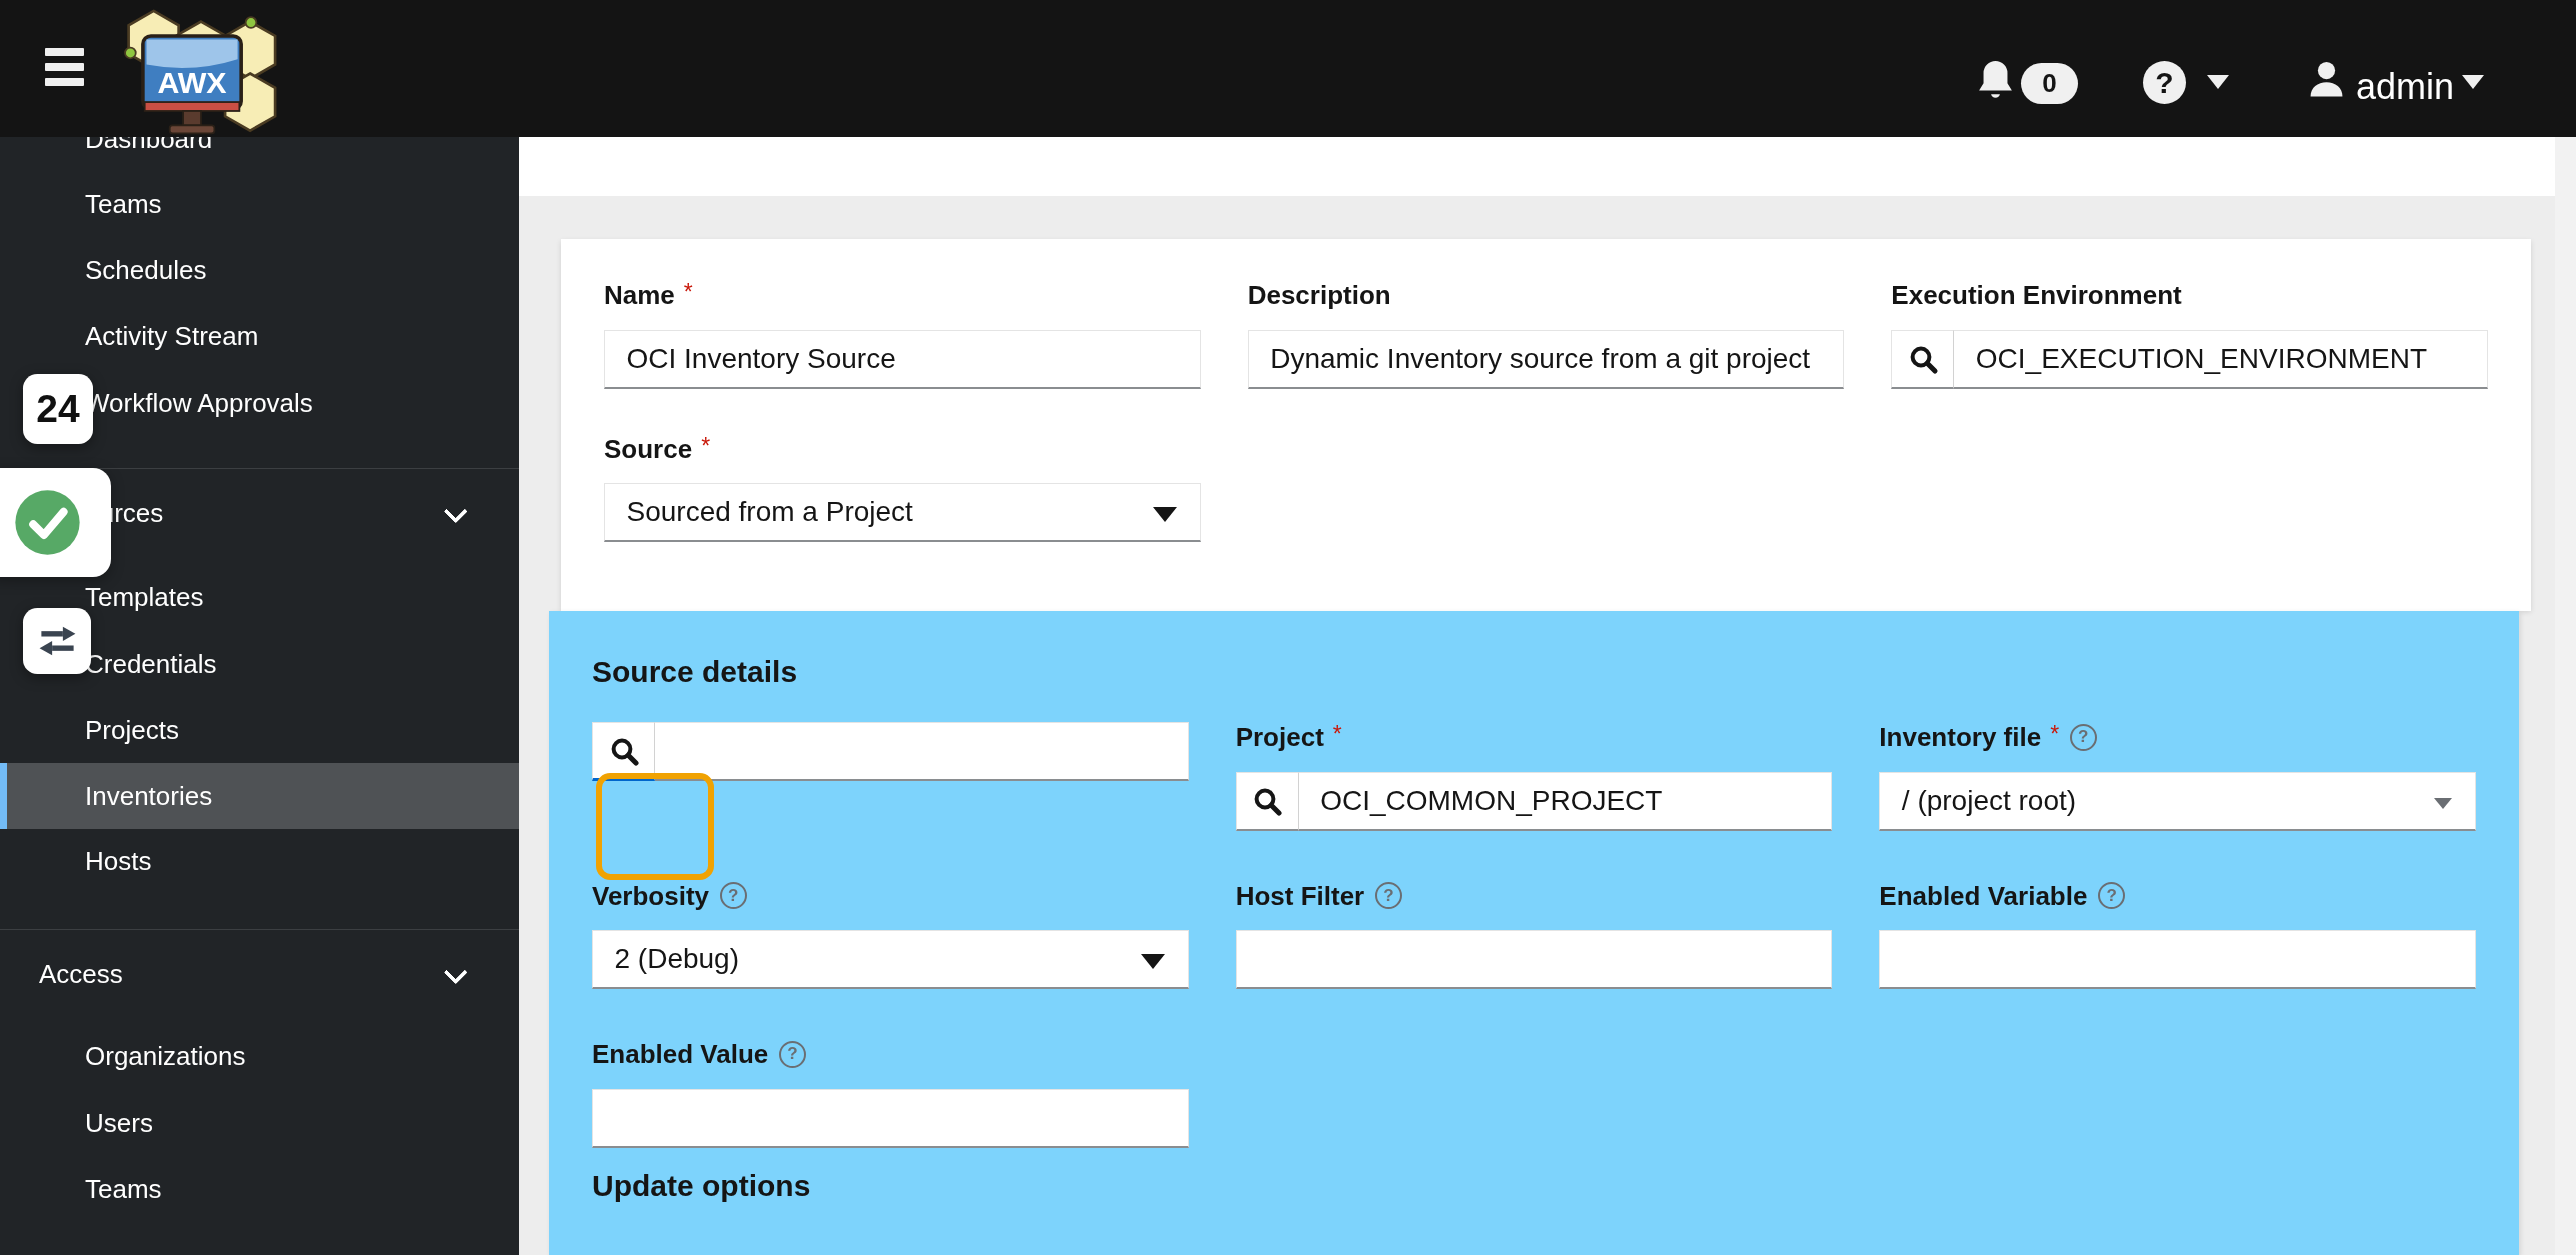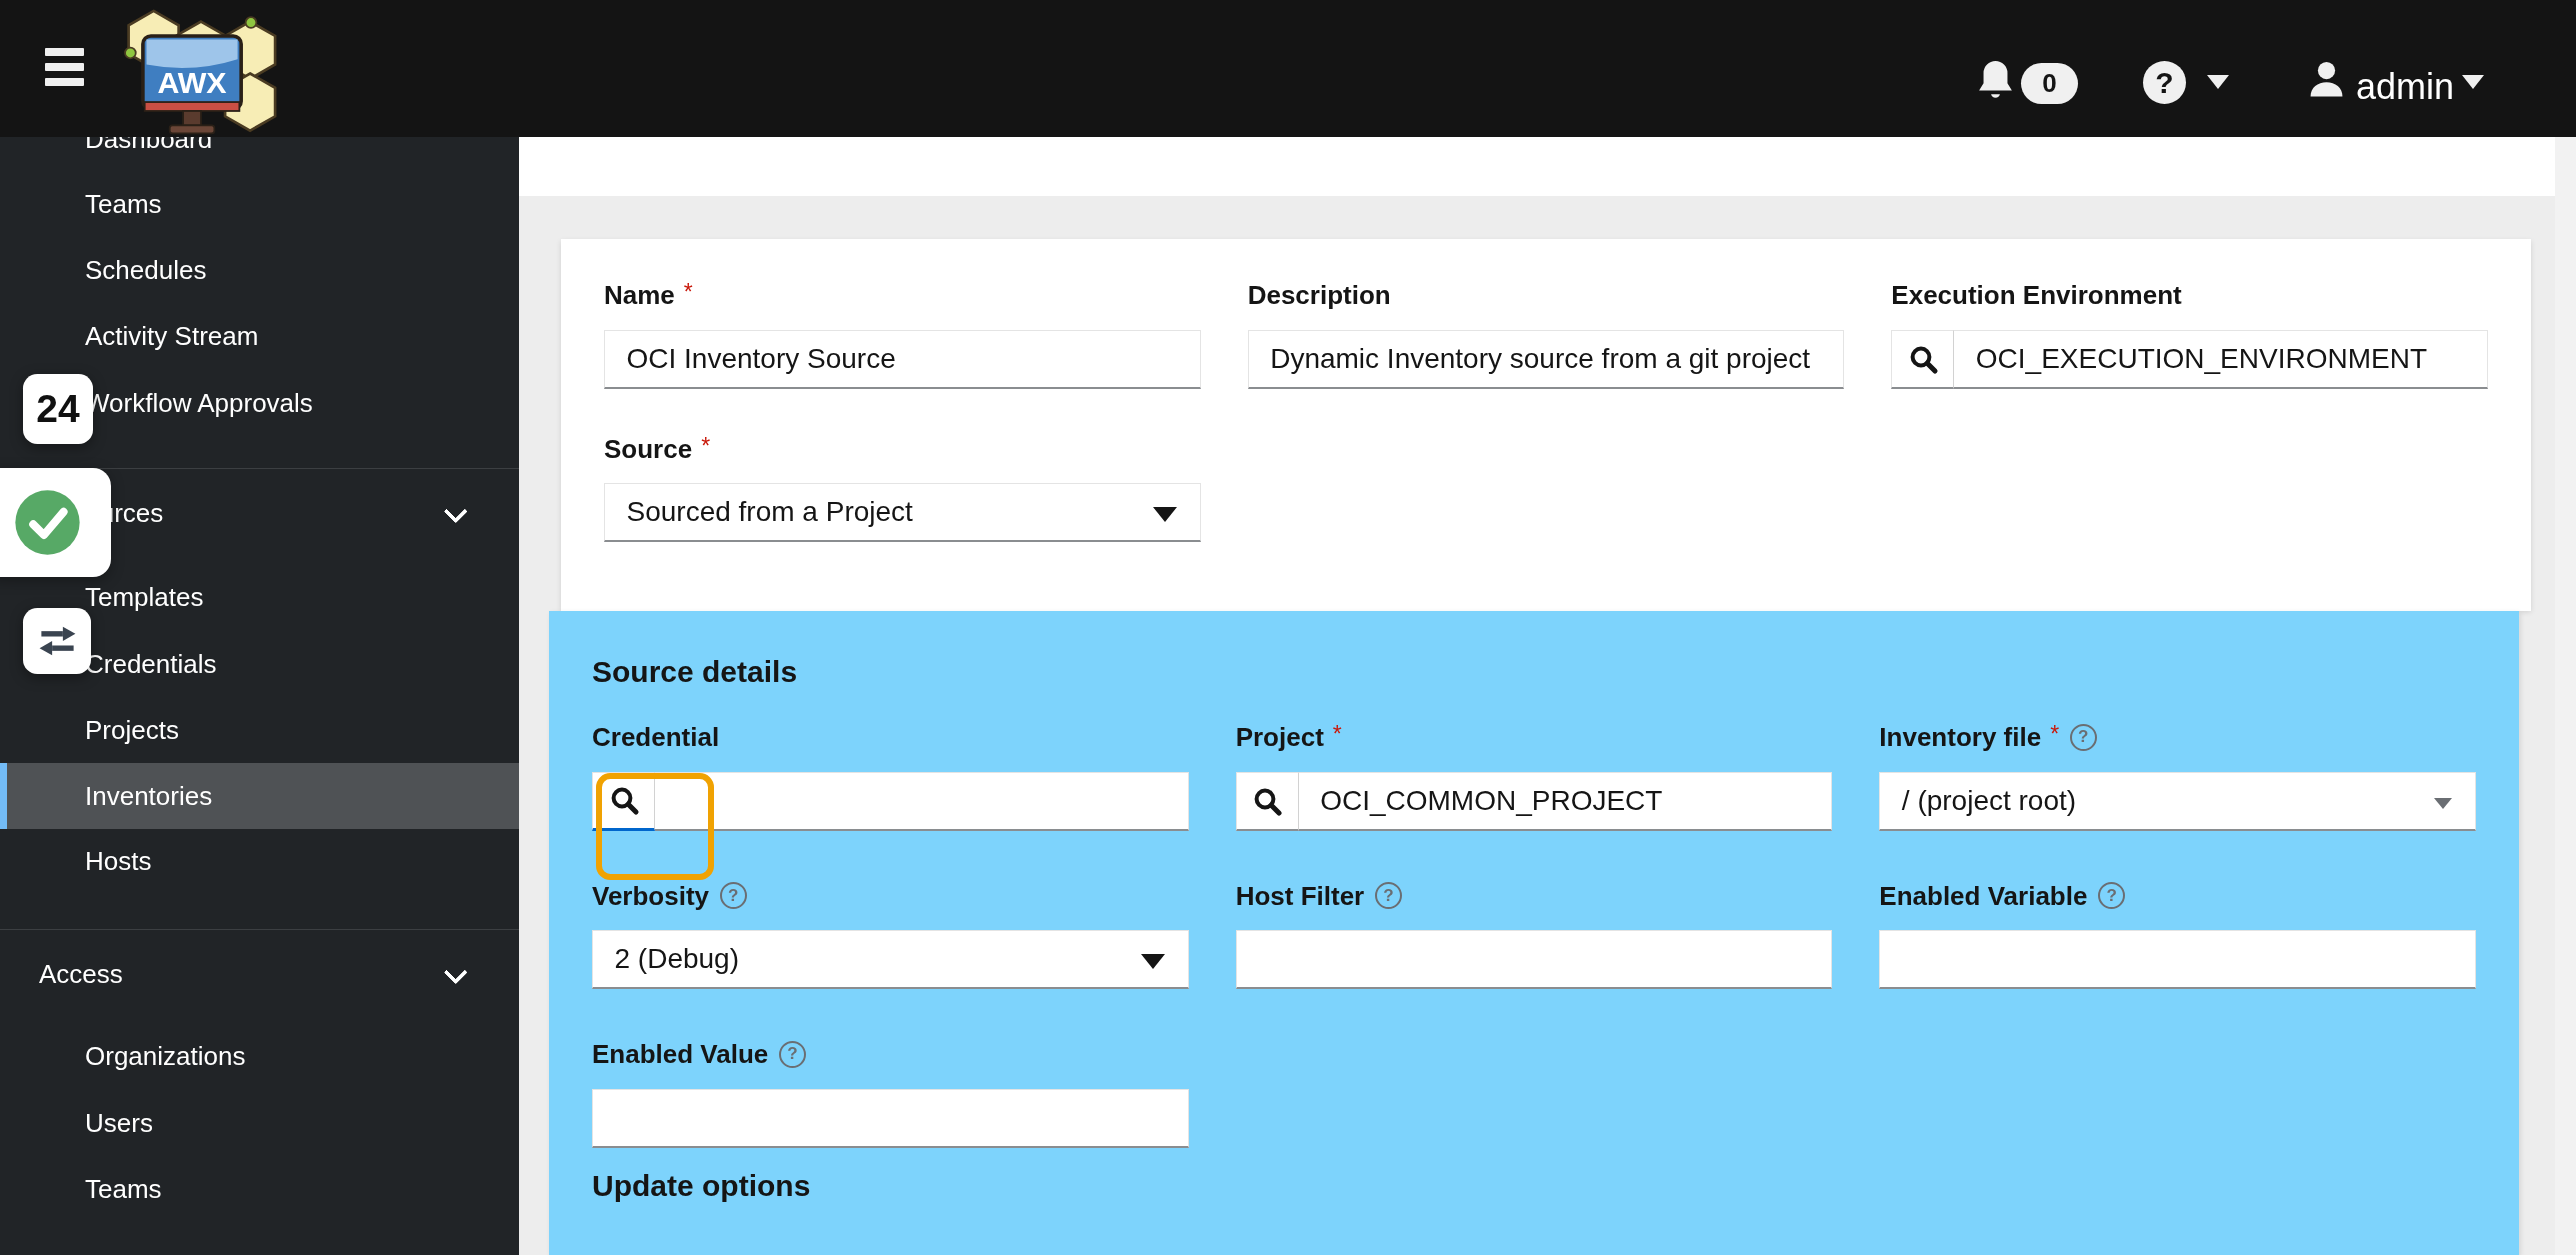--- a/index.html
+++ b/index.html
@@ -203,23 +203,20 @@
         </div>
       </div>
     </div>
   </div>
 
   <div class="panel2">
     <div class="sec-head">Source details</div>
 
     <div class="grid3 row-gap1">
       <div class="field">
-        <div class="flabel">
-          <span>Credential</span>
-        </div>
         <div class="search-field">
           <div class="search-btn active">
             <svg width="32" height="32" viewBox="0 0 24 24">
               <circle cx="10.5" cy="10.5" r="6.3" fill="none" stroke="#151515" stroke-width="3"></circle>
               <line x1="15.2" y1="15.2" x2="21" y2="21" stroke="#151515" stroke-width="3.8" stroke-linecap="round"></line>
             </svg>
           </div>
           <input class="tin" value="" style="">
         </div>
       </div>

